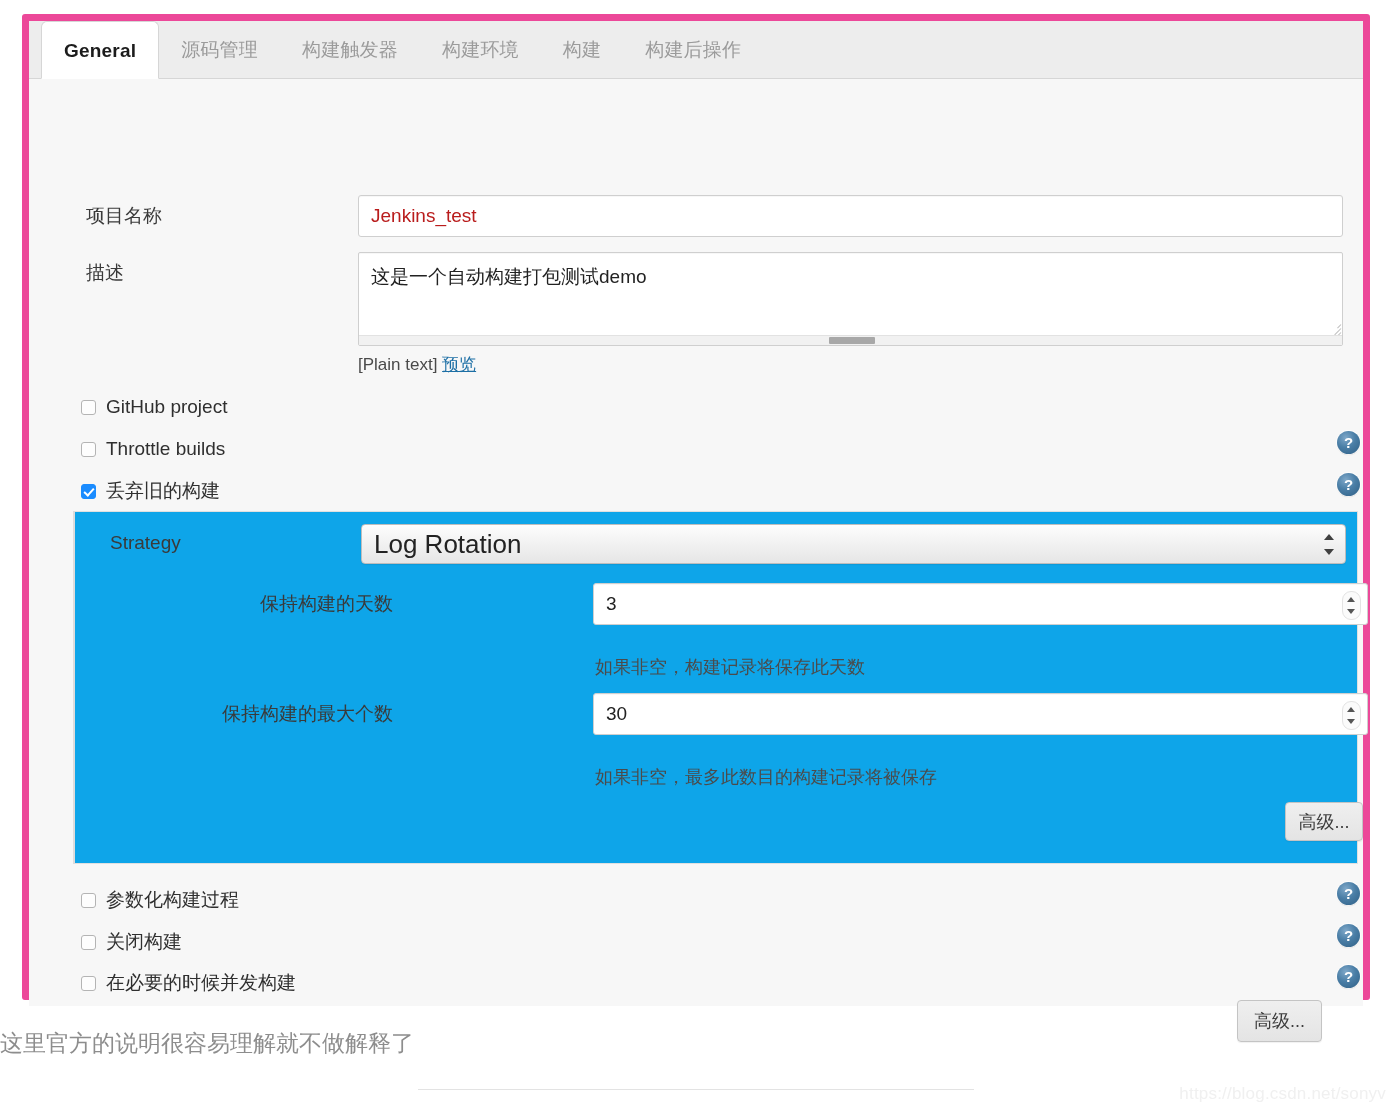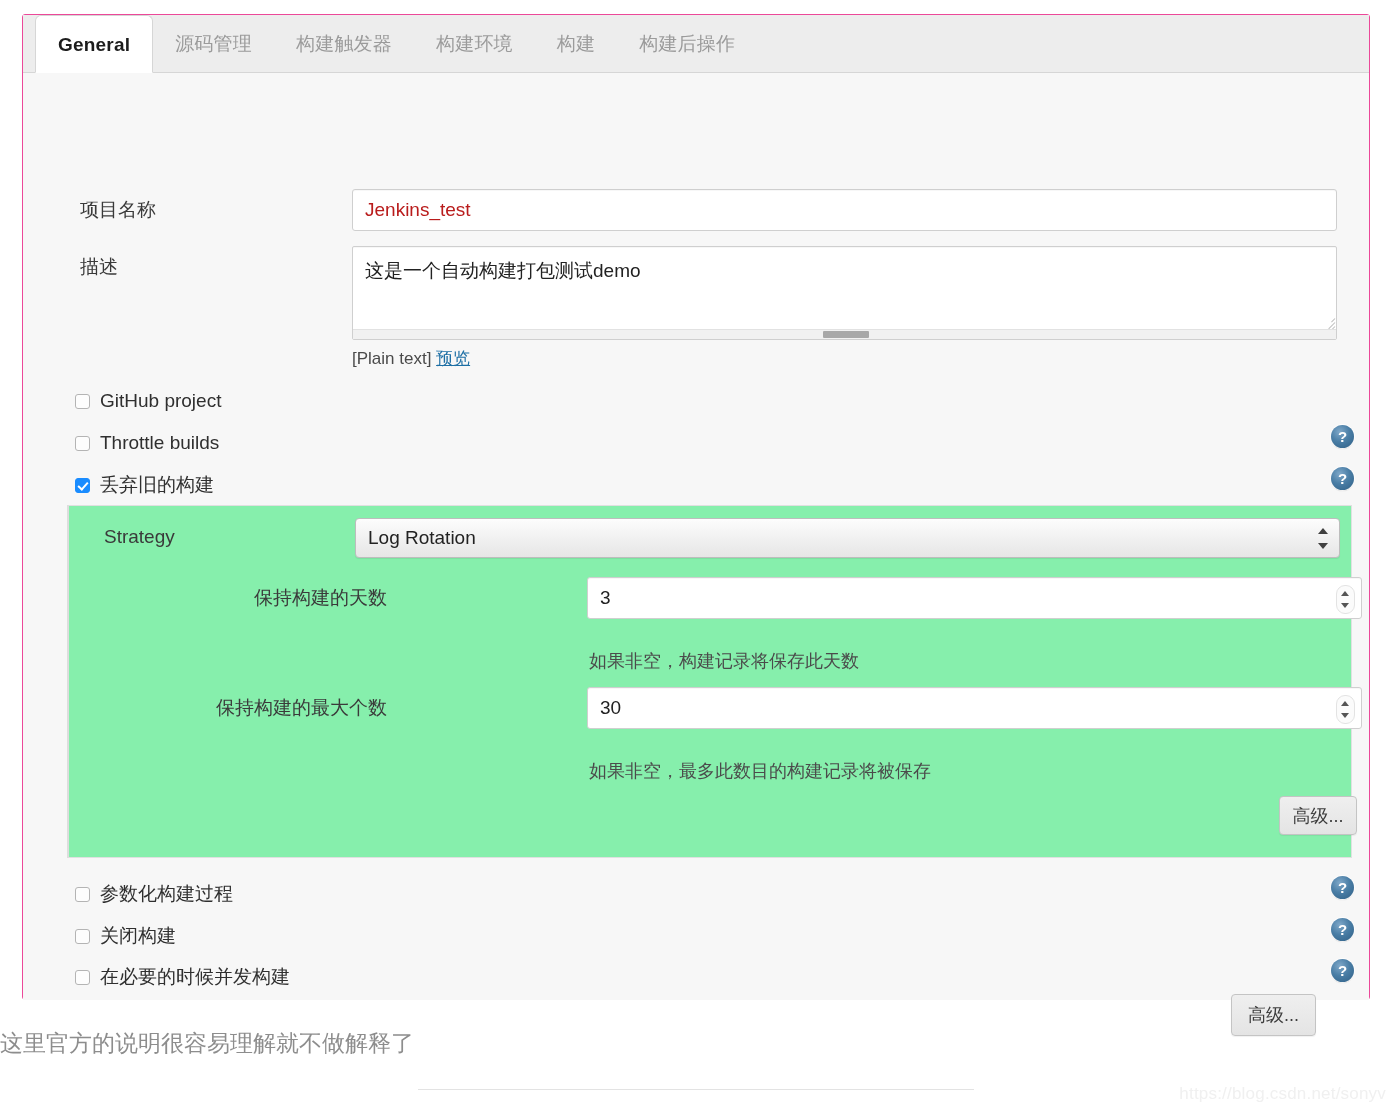--- a/index.html
+++ b/index.html
@@ -18,21 +18,21 @@
 
   
   #config-panel {
     position: absolute;
     left: 22px;
     top: 14px;
     width: 1348px;
     height: 986px;
     box-sizing: border-box;
     background: #f7f7f7;
-    border: 1px solid #ec4899;
+    border: 7px solid #ec4899;
     border-radius: 3px;
   }
 
   
   #tab-bar {
     position: relative;
     height: 58px;
     background: #ededed;
     border-bottom: 1px solid #d6d6d6;
     box-sizing: border-box;
@@ -240,21 +240,21 @@
   }
 
   
   #strategy-panel {
     position: absolute;
     left: 44px;
     top: 432px;
     width: 1285px;
     height: 353px;
     box-sizing: border-box;
-    background: #86efac;
+    background: #0ea5e9;
     border: 1px solid #e0e0e0;
     border-left: 2px solid #dddddd;
   }
 
   
   #strategy-select {
     position: absolute;
     left: 286px;
     top: 12px;
     width: 985px;
@@ -264,21 +264,21 @@
     border: 1px solid #bdbdbd;
     border-radius: 4px;
     box-shadow: 0 1px 1px rgba(0,0,0,.07);
     cursor: pointer;
   }
   #strategy-select-value {
     position: absolute;
     left: 12px;
     top: 0;
     line-height: 38px;
-    font-size: 19px;
+    font-size: 26px;
     color: #222;
   }
   #strategy-select-arrows {
     position: absolute;
     right: 11px;
     top: 9px;
     width: 10px;
     height: 21px;
   }
   #strategy-select-arrows i {

